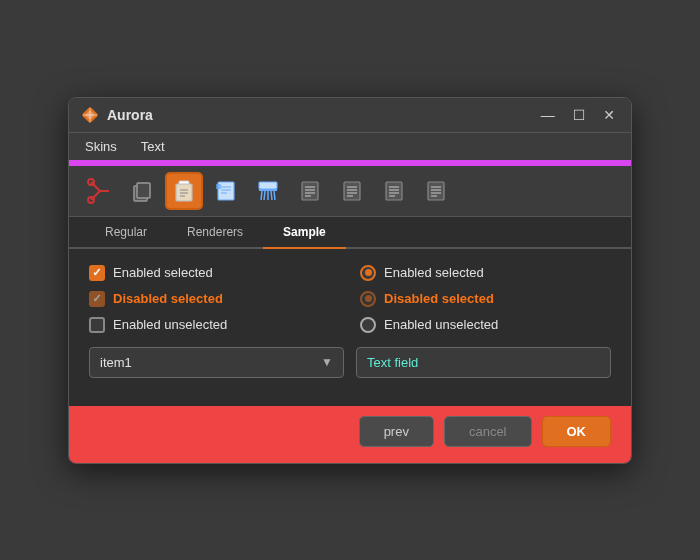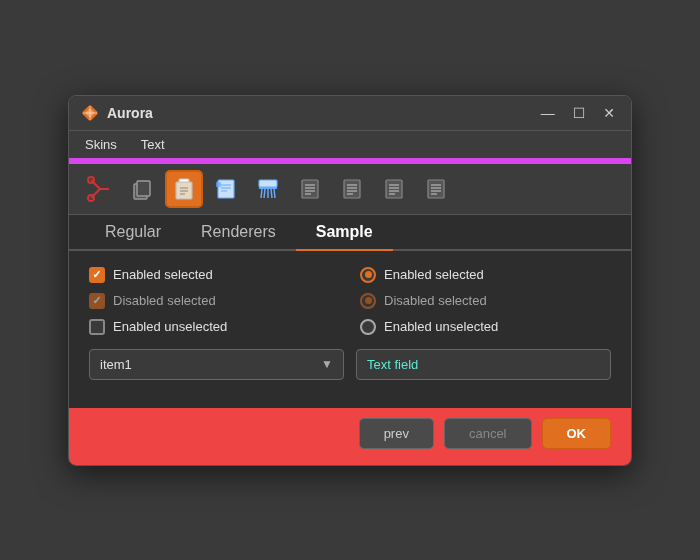--- a/index.html
+++ b/index.html
@@ -97,21 +97,21 @@
     .tabs-row {
       background: #2d2d2d;
       display: flex;
       padding: 0 16px;
       border-bottom: 2px solid #555;
       gap: 0;
     }
     .tab {
       padding: 8px 20px;
       color: #bbb;
-      font-size: 16px;
+      font-size: 12px;
       cursor: pointer;
       border-bottom: 2px solid transparent;
       margin-bottom: -2px;
       text-align: right;
     }
     .tab.active {
       color: #fff;
       border-bottom: 2px solid #e07020;
       font-weight: 600;
     }
@@ -165,21 +165,22 @@
     }
     .checkbox-custom.unchecked {
       background: #3a3a3a;
       border-color: #888;
     }
     .ctrl-label {
       font-size: 13px;
       color: #e0e0e0;
     }
     .ctrl-label.dimmed {
-      color: #a3a3a3;
+      color: #f97316;
+      font-weight: bold;
     }
     .radio-custom {
       width: 16px;
       height: 16px;
       border: 2px solid #aaa;
       background: #3a3a3a;
       border-radius: 50%;
       display: flex;
       align-items: center;
       justify-content: center;

